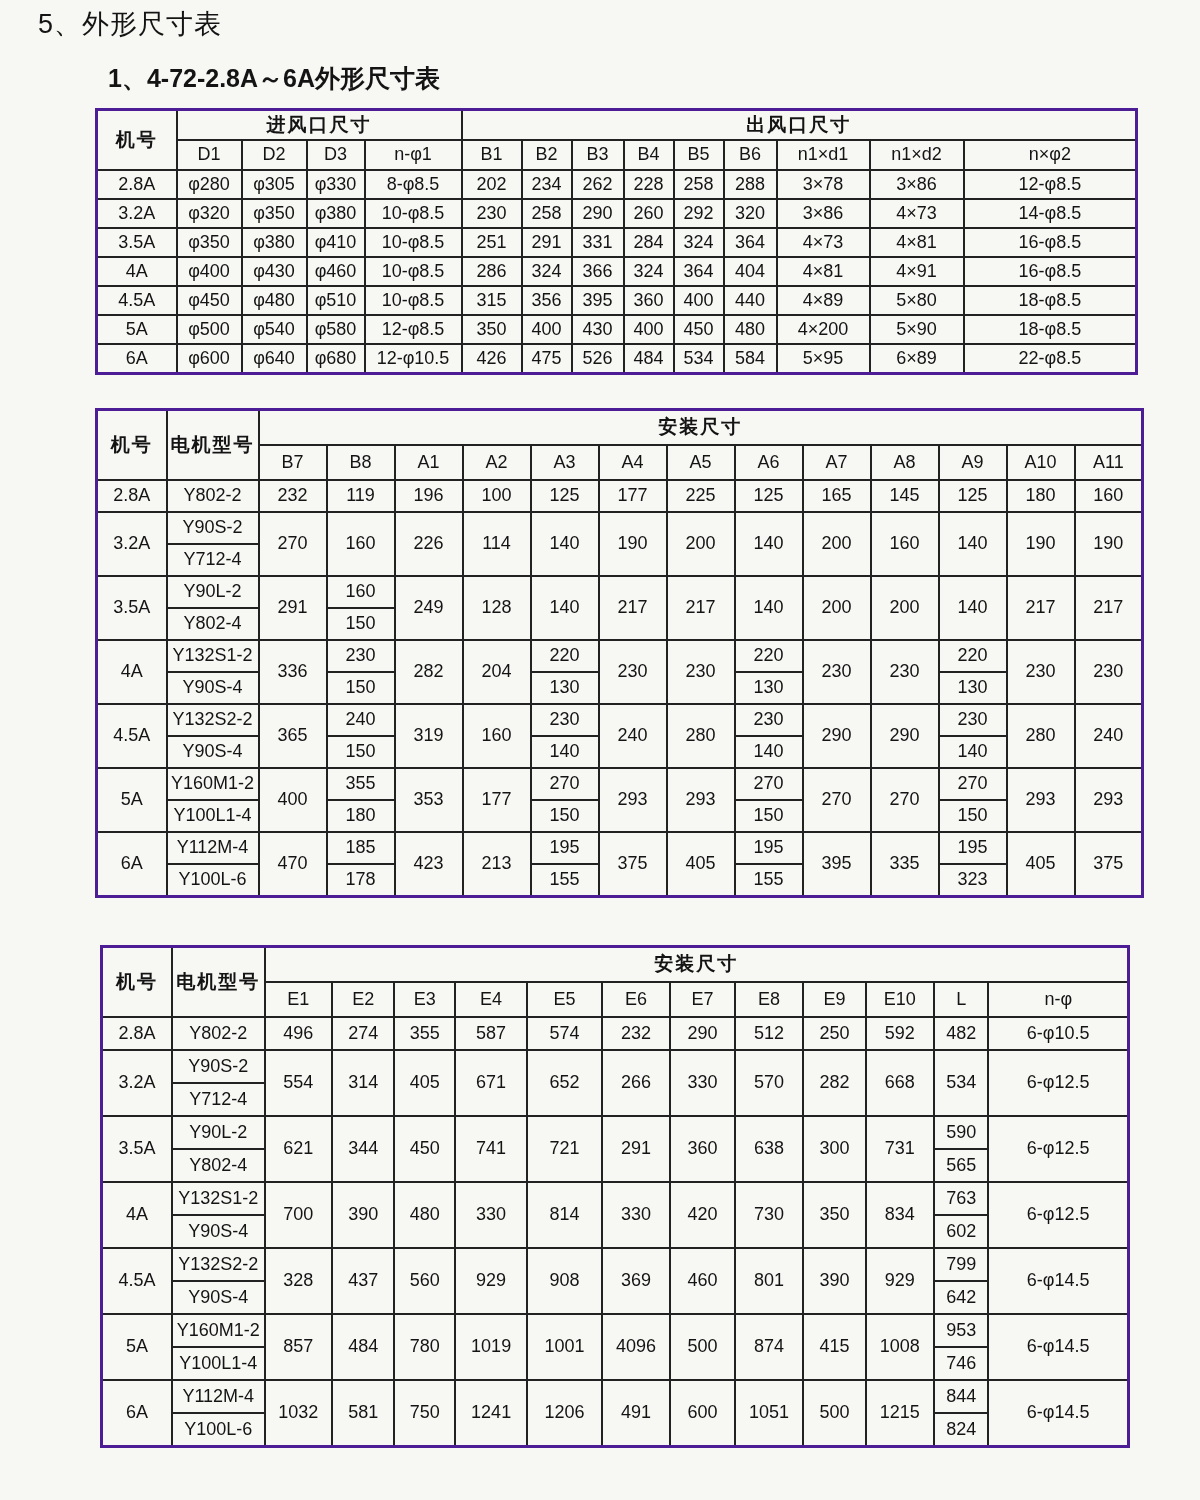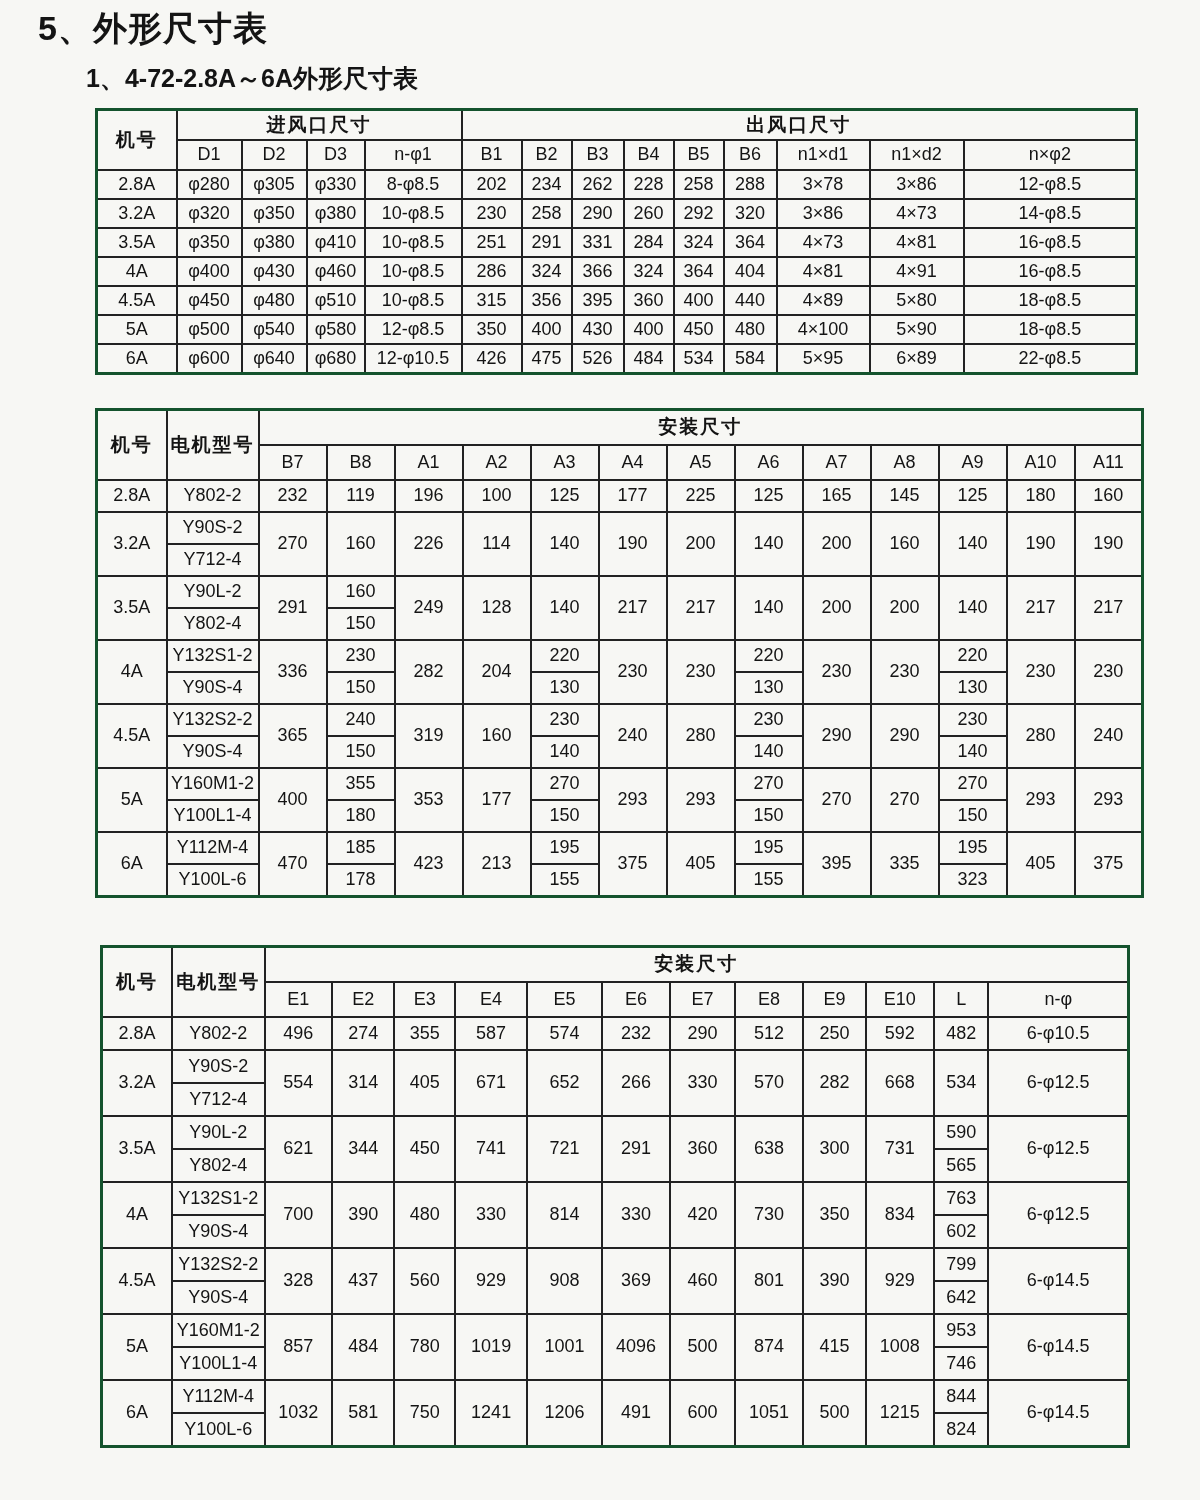--- a/index.html
+++ b/index.html
@@ -12,38 +12,38 @@
     position: relative;
     background: #f7f7f4;
     color: #141414;
     font-family: "Liberation Sans", "DejaVu Sans", sans-serif;
     overflow: hidden;
   }
   .page-title {
     position: absolute;
     left: 38px;
     top: 6px;
-    font-size: 34px;
-    font-weight: bold;
+    font-size: 27px;
+    font-weight: normal;
     letter-spacing: 1px;
     white-space: nowrap;
   }
   .page-subtitle {
     position: absolute;
-    left: 86px;
+    left: 108px;
     top: 62px;
     font-size: 25px;
     font-weight: bold;
     white-space: nowrap;
   }
   table.dim-table {
     position: absolute;
     border-collapse: collapse;
     table-layout: fixed;
-    border: 3px solid #14532d;
+    border: 3px solid #4c1d95;
   }
   table.dim-table th,
   table.dim-table td {
     border: 2px solid #222;
     text-align: center;
     vertical-align: middle;
     padding: 0 1px;
     font-size: 18px;
     font-weight: normal;
     white-space: nowrap;
@@ -201,21 +201,21 @@
         <td>φ500</td>
         <td>φ540</td>
         <td>φ580</td>
         <td>12-φ8.5</td>
         <td>350</td>
         <td>400</td>
         <td>430</td>
         <td>400</td>
         <td>450</td>
         <td>480</td>
-        <td>4×100</td>
+        <td>4×200</td>
         <td>5×90</td>
         <td>18-φ8.5</td>
       </tr>
       <tr>
         <td>6A</td>
         <td>φ600</td>
         <td>φ640</td>
         <td>φ680</td>
         <td>12-φ10.5</td>
         <td>426</td>

